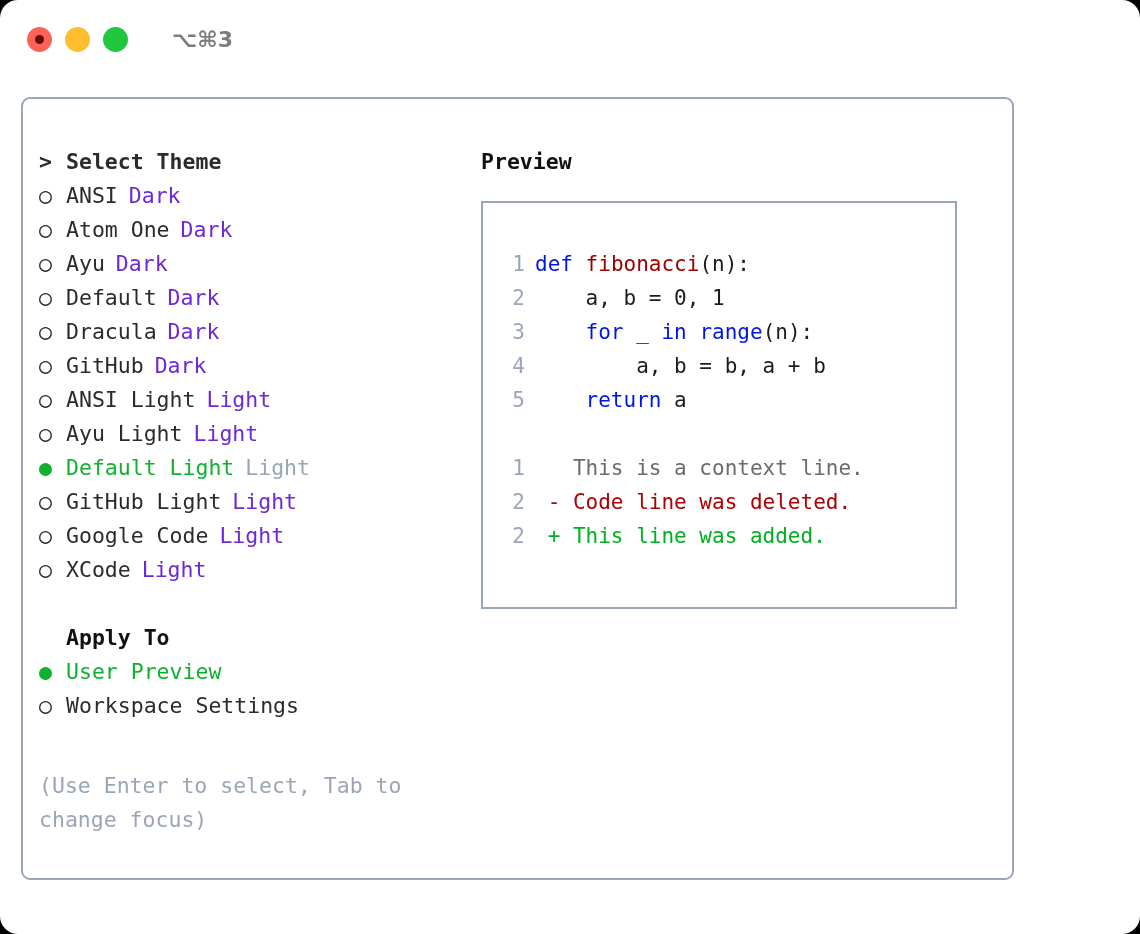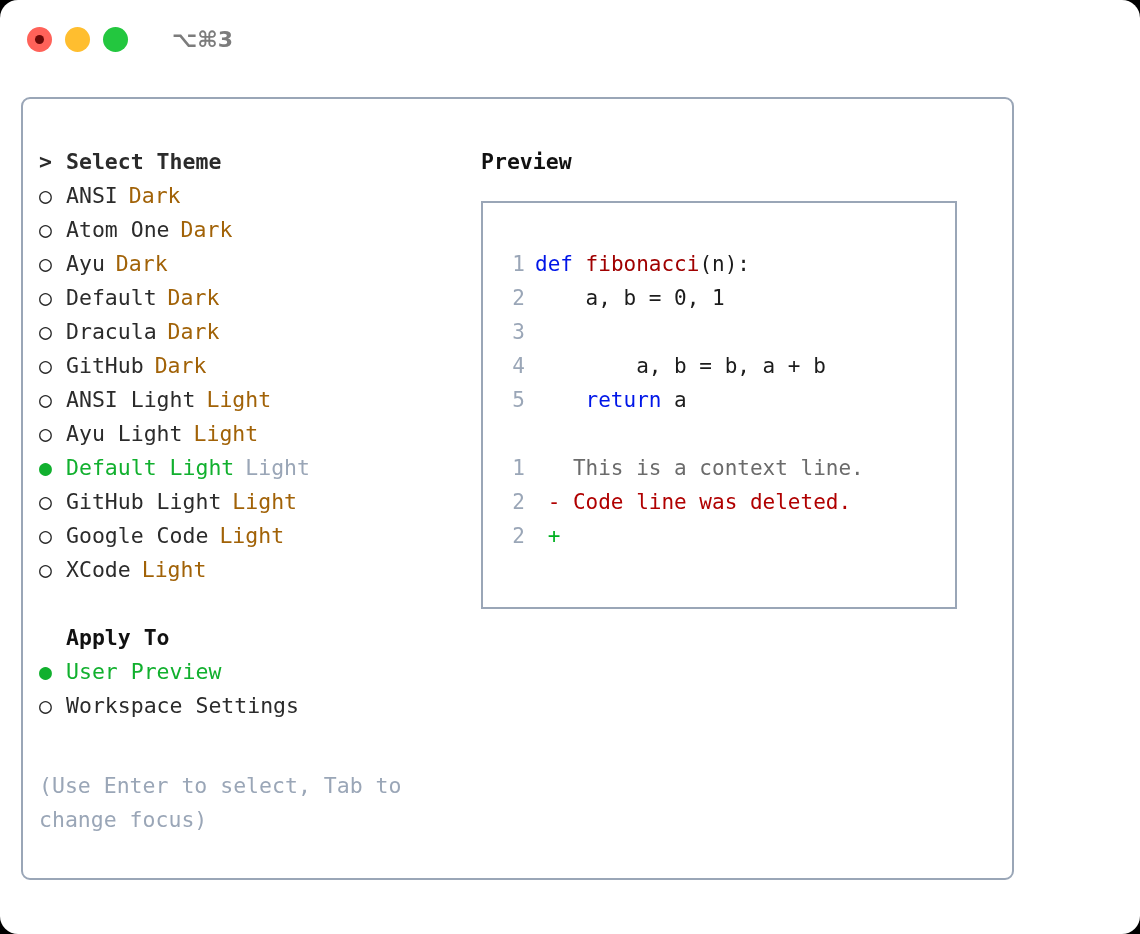--- a/index.html
+++ b/index.html
@@ -84,21 +84,21 @@
     width: 27px;
     flex: 0 0 27px;
     color: #2b2b2b;
     font-size: 21.5px;
   }
   .row.header { font-weight: bold; color: #111; }
   .row.header .marker { font-weight: bold; }
   .row .name { color: #2b2b2b; }
   .row.selected .name { color: #11b02e; }
   .row.selected .marker { color: #11b02e; }
-  .tag { color: #a16207; margin-left: 11px; }
+  .tag { color: #6d28d9; margin-left: 11px; }
   .row.selected .tag { color: #9aa6b7; }
 
   .spacer-row { height: 34px; }
 
   .section-title {
     display: flex; align-items: flex-end;
     height: 34px; line-height: 34px;
     font-size: 21.5px; font-weight: bold; color: #111;
     white-space: pre;
   }
@@ -213,28 +213,28 @@
 
         <div class="hint">(Use Enter to select, Tab to change focus)</div>
       </div>
 
       <div class="right-col">
         <div class="preview-title">Preview</div>
         <div class="preview-box">
           <div id="code-block">
               <div class="code-line"><span class="ln">1</span><span class="code-text"><span class="kw">def</span><span> </span><span class="fn">fibonacci</span><span>(n):</span></span></div>
               <div class="code-line"><span class="ln">2</span><span class="code-text">    <span>a, b = 0, 1</span></span></div>
-              <div class="code-line"><span class="ln">3</span></div>
+              <div class="code-line"><span class="ln">3</span><span class="code-text">    <span class="kw">for</span><span> _ </span><span class="kw">in</span><span> </span><span class="kw">range</span><span>(n):</span></span></div>
               <div class="code-line"><span class="ln">4</span><span class="code-text">        <span>a, b = b, a + b</span></span></div>
               <div class="code-line"><span class="ln">5</span><span class="code-text">    <span class="kw">return</span><span> a</span></span></div>
             </div>
           <div class="blank-line"></div>
           <div id="diff-block">
               <div class="code-line"><span class="ln">1</span><span class="diff-ctx">   </span><span class="diff-ctx">This is a context line.</span></div>
               <div class="code-line"><span class="ln">2</span><span class="diff-del"> - </span><span class="diff-del">Code line was deleted.</span></div>
-              <div class="code-line"><span class="ln">2</span><span class="diff-add"> + </span></div>
+              <div class="code-line"><span class="ln">2</span><span class="diff-add"> + </span><span class="diff-add">This line was added.</span></div>
             </div>
         </div>
       </div>
 
     </div>
   </div>
 </div>
 
 </body></html>

